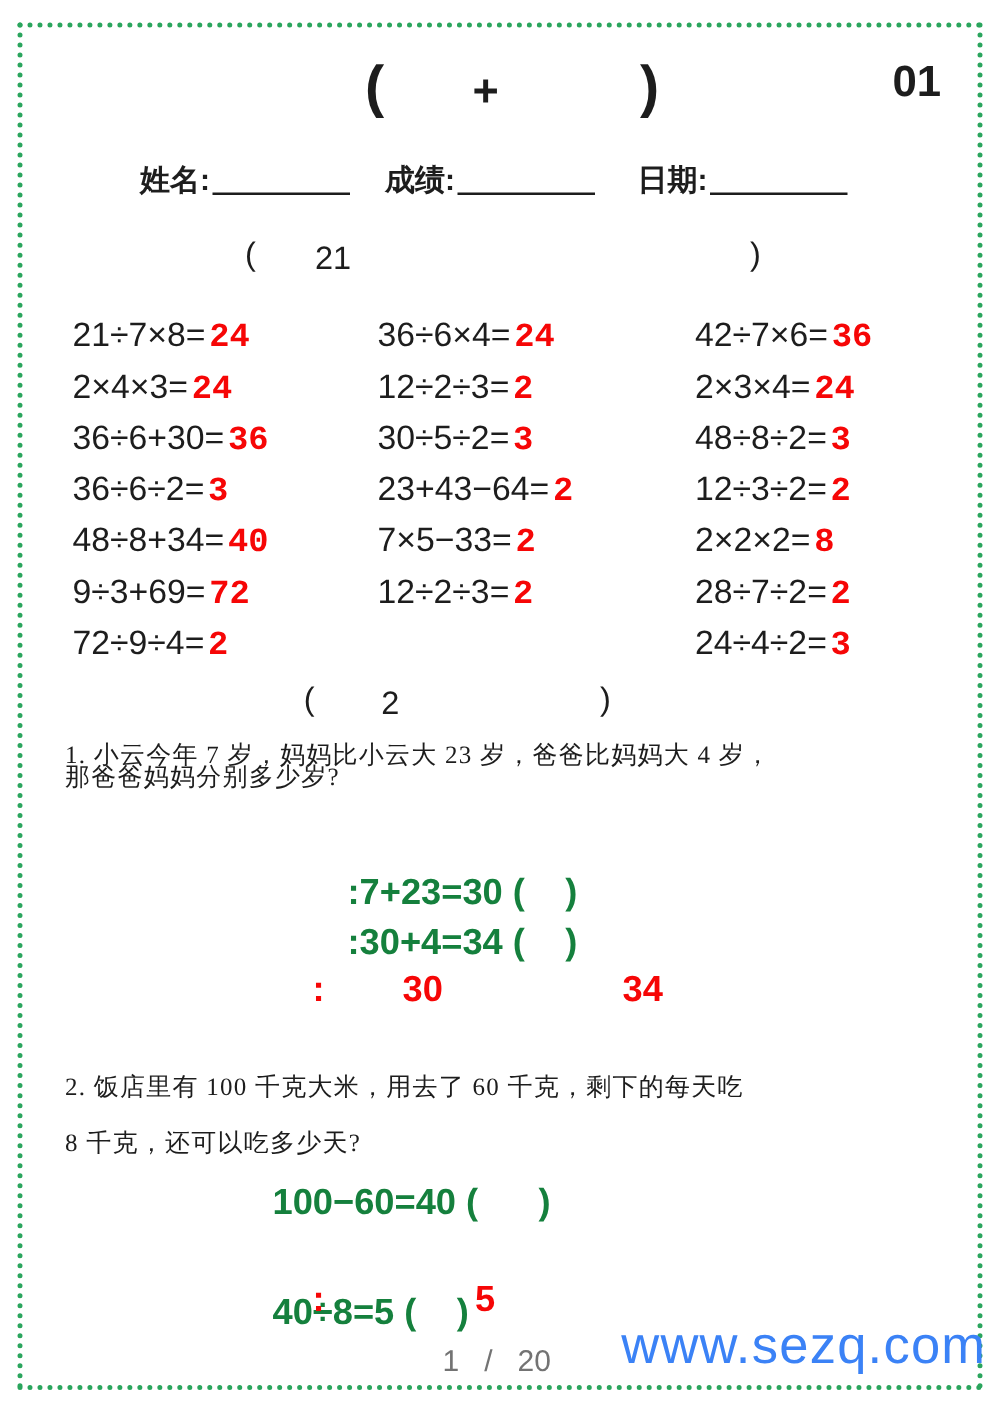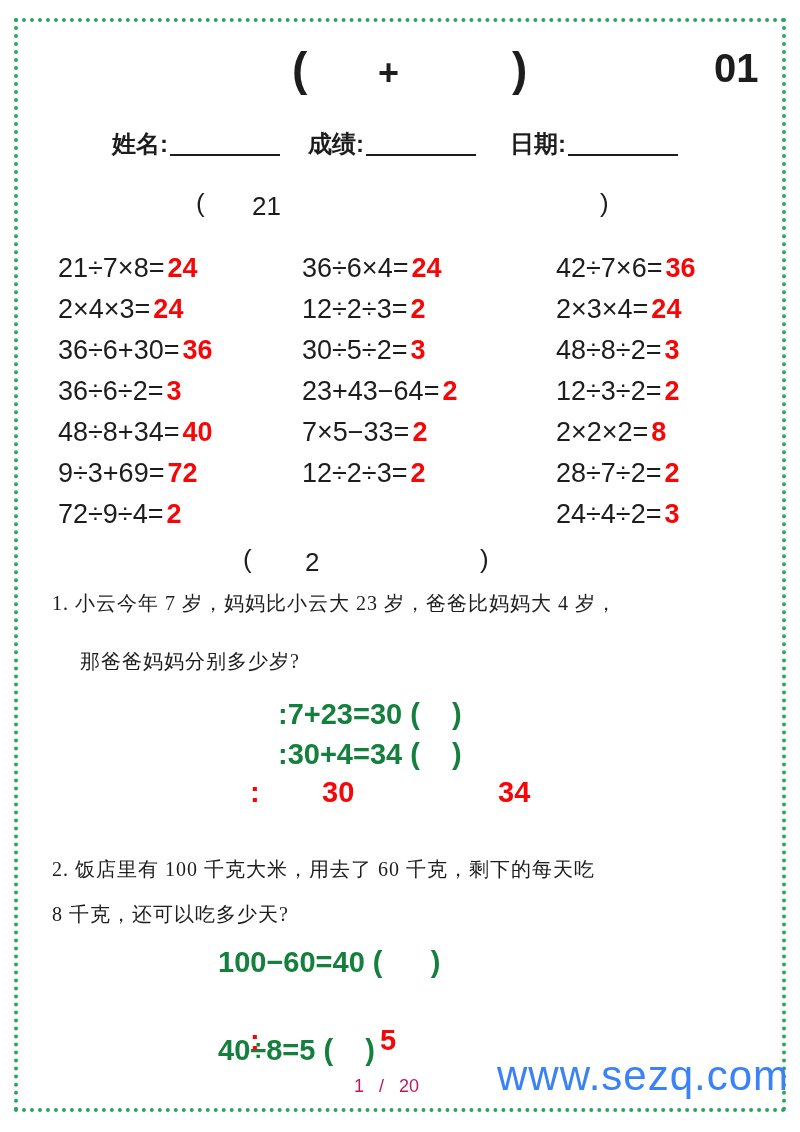--- a/index.html
+++ b/index.html
@@ -11,54 +11,54 @@
     position: absolute; left: 14px; top: 18px; right: 14px; bottom: 20px;
     border: 4px dotted #2aa55d; pointer-events: none;
   }
   .abs { position: absolute; white-space: nowrap; }
 
   
   .t-paren { font-size: 46px; font-weight: 600; }
   .t-open  { left: 292px; top: 42px; }
   .t-plus  { left: 378px; top: 52px; font-size: 36px; font-weight: 700; }
   .t-close { left: 512px; top: 42px; }
-  .page-badge { left: 714px; top: 46px; font-size: 40px; font-weight: 700; }
+  .page-badge { left: 714px; top: 46px; font-size: 35px; font-weight: 700; }
 
   
   .info-field { top: 128px; font-size: 24px; font-weight: 600; }
   .if-1 { left: 112px; } .if-2 { left: 308px; } .if-3 { left: 510px; }
   .blank-line { display: inline-block; width: 110px; height: 24px;
     border-bottom: 2px solid #1d1d1d; vertical-align: -4px; margin-left: 2px; }
 
   
   .sec { font-size: 26px; }
   .s1-open { left: 196px; top: 188px; } .s1-num { left: 252px; top: 191px; } .s1-close { left: 600px; top: 188px; }
   .s2-open { left: 243px; top: 544px; } .s2-num { left: 305px; top: 547px; } .s2-close { left: 480px; top: 544px; }
 
   
   .col { position: absolute; top: 248px; }
   .col-1 { left: 58px; } .col-2 { left: 302px; } .col-3 { left: 556px; }
   .q { height: 41px; line-height: 41px; font-size: 27px; white-space: nowrap; }
-  .ans { color: #f60606; font-weight: 700; margin-left: 3px; }
+  .ans { color: #f60606; font-weight: 700; margin-left: 3px; font-family: Liberation Mono, monospace; }
 
   
   .wp { font-family: "Liberation Serif", serif; font-size: 20px; letter-spacing: 1px; }
-  .p1-l1 { left: 52px; top: 590px; } .p1-l2 { left: 52px; top: 648px; margin-left: 28px; }
+  .p1-l1 { left: 52px; top: 590px; } .p1-l2 { left: 52px; top: 608px; }
   .p2-l1 { left: 52px; top: 856px; } .p2-l2 { left: 52px; top: 901px; }
 
   
   .sol { color: #15803d; font-weight: 700; font-size: 29px; white-space: pre; }
   .p1-s1 { left: 278px; top: 698px; } .p1-s2 { left: 278px; top: 738px; }
   .p2-s1 { left: 218px; top: 946px; } .p2-s2 { left: 218px; top: 986px; margin-top: 48px; }
   .ansv { color: #f60606; font-weight: 700; font-size: 29px; }
   .p1-ac { left: 250px; top: 776px; } .p1-a1 { left: 322px; top: 776px; } .p1-a2 { left: 466px; top: 776px; margin-left: 32px; }
   .p2-ac { left: 250px; top: 1024px; } .p2-a1 { left: 380px; top: 1024px; }
 
   
-  .page-num { left: 354px; top: 1076px; font-size: 18px; color: #be185d; white-space: pre; text-align: right; }
+  .page-num { left: 354px; top: 1076px; font-size: 24px; color: #737373; white-space: pre; text-align: right; }
   .watermark { left: 497px; top: 1052px; font-size: 42px; color: #3b82f6; letter-spacing: 1px; }
 </style>
 </head>
 <body>
 
 <div class="frame"></div>
 
 <span class="abs t-paren t-open">(</span>
 <span class="abs t-plus">+</span>
 <span class="abs t-paren t-close">)</span>

